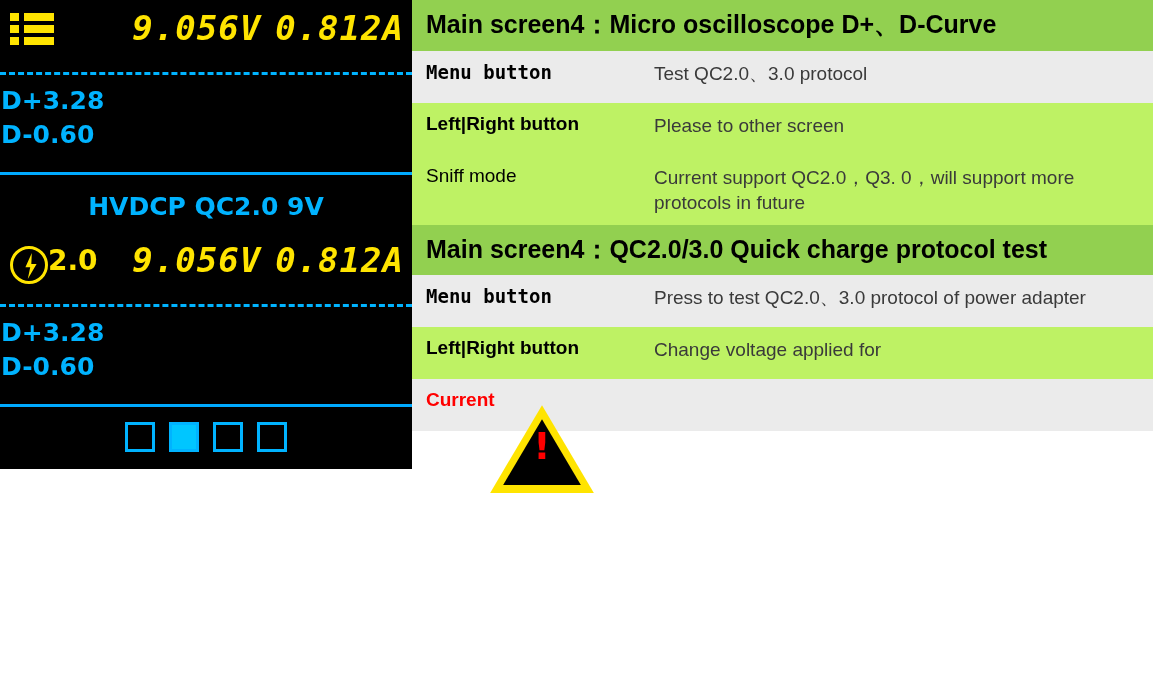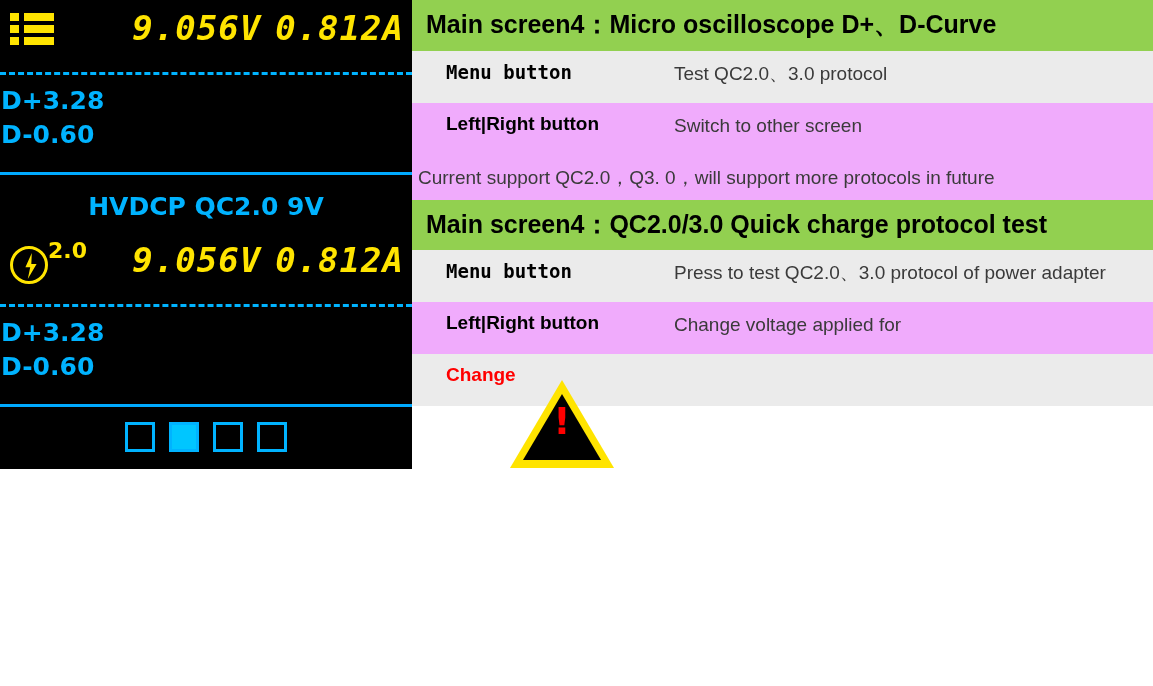--- a/index.html
+++ b/index.html
@@ -95,24 +95,24 @@
     left: 13px;
     top: 15px;
     width: 16px;
     height: 26px;
     background: #ffe400;
     clip-path: polygon(55% 0%, 15% 55%, 45% 55%, 30% 100%, 85% 42%, 52% 42%);
   }
   .qc-ver {
     position: absolute;
     left: 38px;
-    top: 0px;
+    top: 6px;
     color: #ffe400;
     font-weight: bold;
-    font-size: 22px;
+    font-size: 28px;
     font-family: "DejaVu Sans", sans-serif;
   }
 
   .readout {
     position: absolute;
     right: 8px;
     top: 8px;
     color: #ffe400;
     font-family: "DejaVu Sans Mono", monospace;
     font-style: italic;
@@ -191,29 +191,28 @@
     line-height: 1.22;
     padding: 9px 6px 11px 14px;
     box-sizing: border-box;
   }
   .row {
     display: flex;
     align-items: stretch;
     box-sizing: border-box;
   }
   .row.alt { background: #ebebeb; }
-  .row.plain { background: #f0abfc; }
+  .row.plain { background: #bef264; }
   .cell-label {
     width: 236px;
     flex: 0 0 236px;
     padding: 10px 10px 20px 14px;
     box-sizing: border-box;
     font-size: 19px;
     color: #000000;
-    margin-left: 20px;
   }
   .cell-label.mono {
     font-family: "DejaVu Sans Mono", monospace;
     font-weight: bold;
     font-size: 19px;
   }
   .cell-label.bold {
     font-weight: bold;
   }
   .cell-desc {
@@ -319,39 +318,40 @@
   <div class="right-col">
 
     <div class="tbl-head">Main screen4：Micro oscilloscope D+、D-Curve</div>
 
     <div class="row alt">
       <div class="cell-label mono">Menu button</div>
       <div class="cell-desc">Test QC2.0、3.0 protocol</div>
     </div>
     <div class="row plain">
       <div class="cell-label bold">Left|Right button</div>
-      <div class="cell-desc">Switch to other screen</div>
+      <div class="cell-desc">Please to other screen</div>
     </div>
     <div class="row plain">
+      <div class="cell-label">Sniff mode</div>
       <div class="cell-desc">Current support QC2.0，Q3. 0，will support more protocols in future</div>
     </div>
 
     <div class="tbl-head">Main screen4：QC2.0/3.0 Quick charge protocol test</div>
 
     <div class="row alt">
       <div class="cell-label mono">Menu button</div>
       <div class="cell-desc">Press to test QC2.0、3.0 protocol of power adapter</div>
     </div>
     <div class="row plain">
       <div class="cell-label bold">Left|Right button</div>
       <div class="cell-desc">Change voltage applied for</div>
     </div>
     <div class="row alt warn">
       <div class="cell-label warn-wrap">
-        <div>Change</div>
+        <div>Current</div>
         <div class="warn-sign">
           <div class="warn-tri-outer"></div>
           <div class="warn-tri-inner"></div>
           <div class="warn-bang">!</div>
         </div>
       </div>
     </div>
 
   </div>
 

